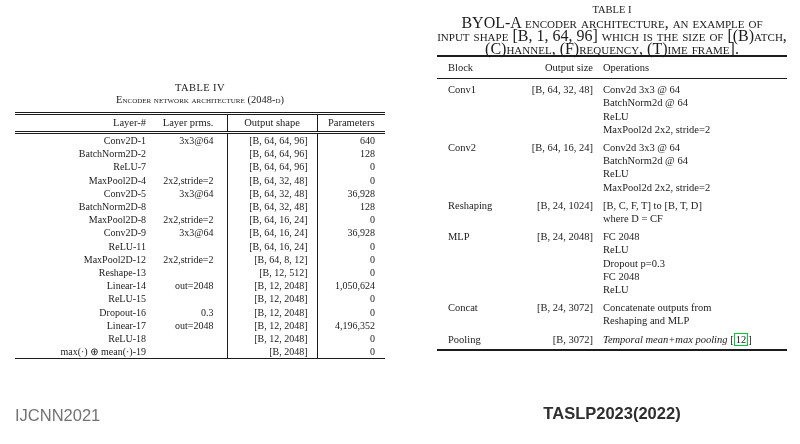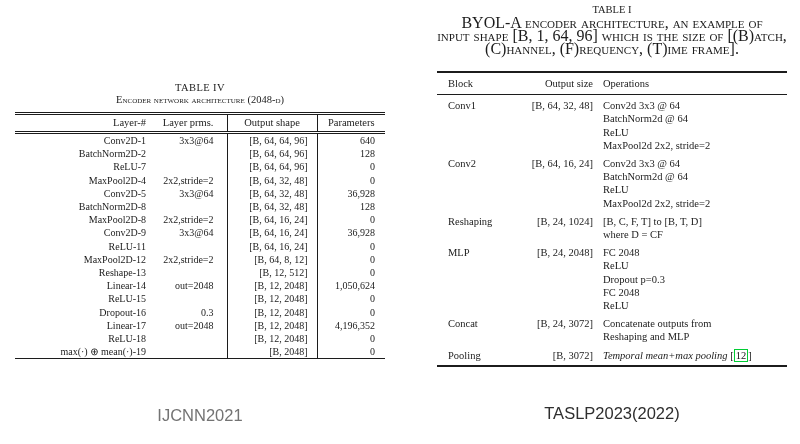--- a/index.html
+++ b/index.html
@@ -24,37 +24,37 @@
   .tbl-left td.c4{text-align:right;padding-right:10px;}
   .tbl-left th.c3,.tbl-left th.c4{text-align:center;padding-right:0;}
   .tbl-left .c3{border-left:1px solid #1c1c1c;}
   .tbl-left .c4{border-left:1px solid #1c1c1c;}
   .tbl-left tbody tr:last-child td{border-bottom:1px solid #1c1c1c;}
 
   
   .panel-right{position:absolute;left:437px;top:4px;width:350px;}
   .panel-right .cap-line{width:100%;text-align:center;font-variant:small-caps;
                          font-size:16px;line-height:13px;}
-  .tbl-right{margin-top:16px;width:350px;border-collapse:collapse;table-layout:fixed;
+  .tbl-right{width:350px;border-collapse:collapse;table-layout:fixed;
              font-size:10.5px;line-height:13.2px;color:#1b1b1b;}
   .tbl-right th{font-weight:normal;text-align:left;padding:4px 0 4px;
                 border-top:2px solid #1c1c1c;border-bottom:1px solid #1c1c1c;}
   .tbl-right td{vertical-align:top;padding:4px 0 1px;}
   .tbl-right tbody tr:last-child td{border-bottom:2px solid #1c1c1c;padding-bottom:3px;}
   .tbl-right .rc1{padding-left:11px;}
   .tbl-right th.rc2,.tbl-right td.rc2{text-align:right;}
   .tbl-right .rc3{padding-left:10px;}
   .em{font-style:italic;}
   .cite{border:1px solid #00cc33;padding:0 1px;}
 
   
   .src-cap{position:absolute;font-family:"Liberation Sans",sans-serif;font-size:16.5px;
            line-height:20px;white-space:nowrap;}
-  .cap-left{left:15px;width:370px;text-align:center;top:405px;color:#737373;}
-  .cap-right{left:437px;width:350px;text-align:center;top:403px;color:#2e2e2e;}
+  .cap-left{left:15px;width:370px;top:405px;color:#737373;}
+  .cap-right{left:437px;width:350px;text-align:center;top:403px;color:#2e2e2e;font-weight:bold;}
 </style>
 </head>
 <body>
 
 <div class="canvas">
 
   <section class="panel-left">
     <div class="tcap label">TABLE IV</div>
     <div class="tcap sc">Encoder network architecture (2048-d)</div>
     <table class="tbl-left">

